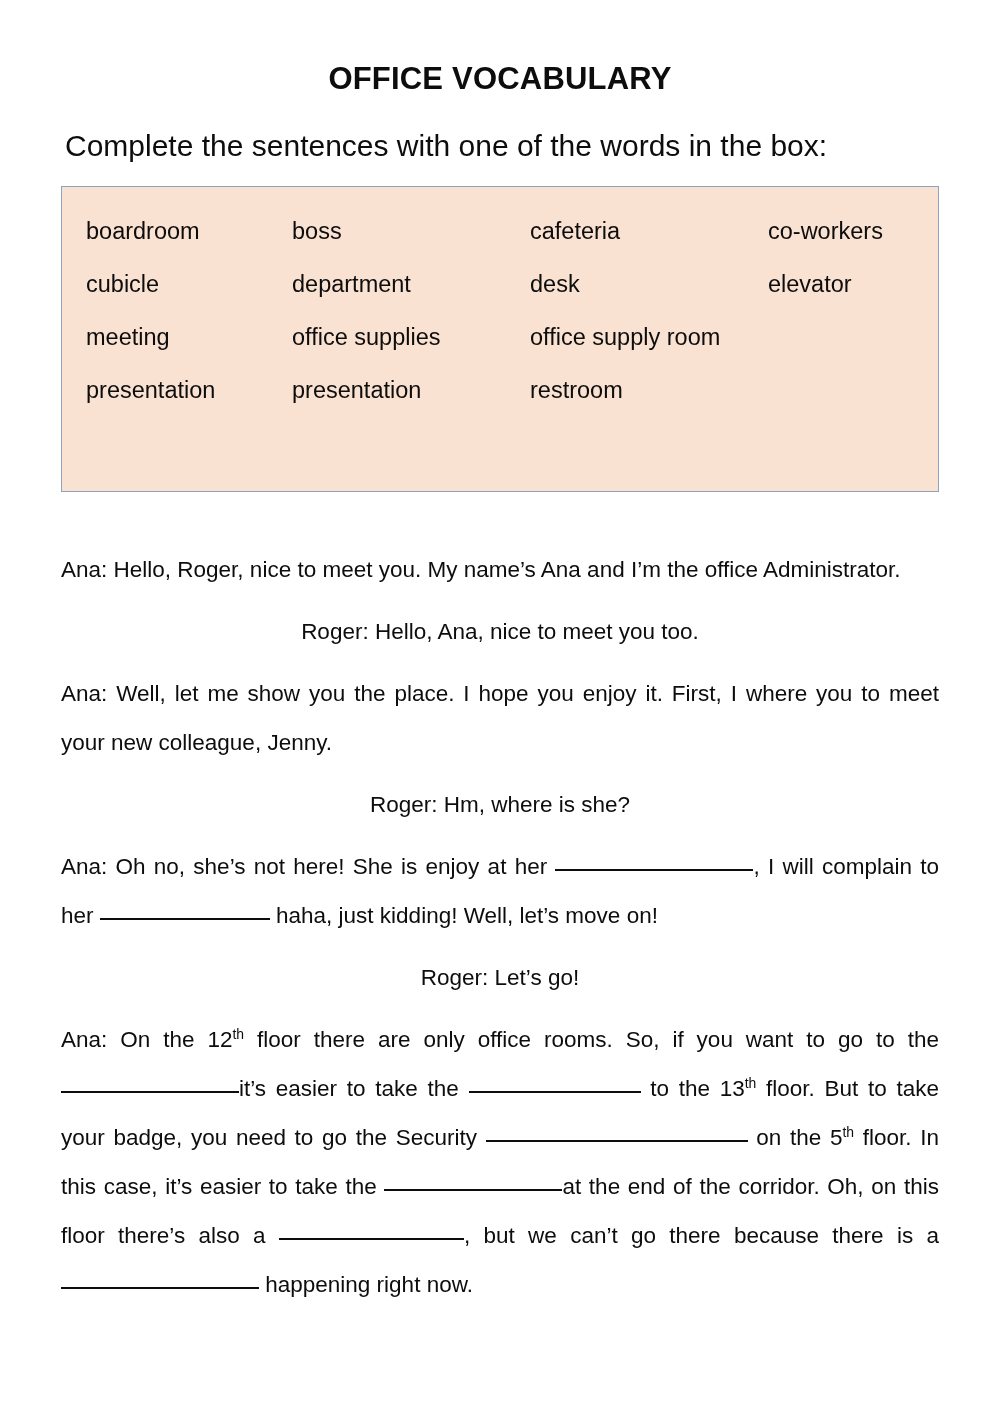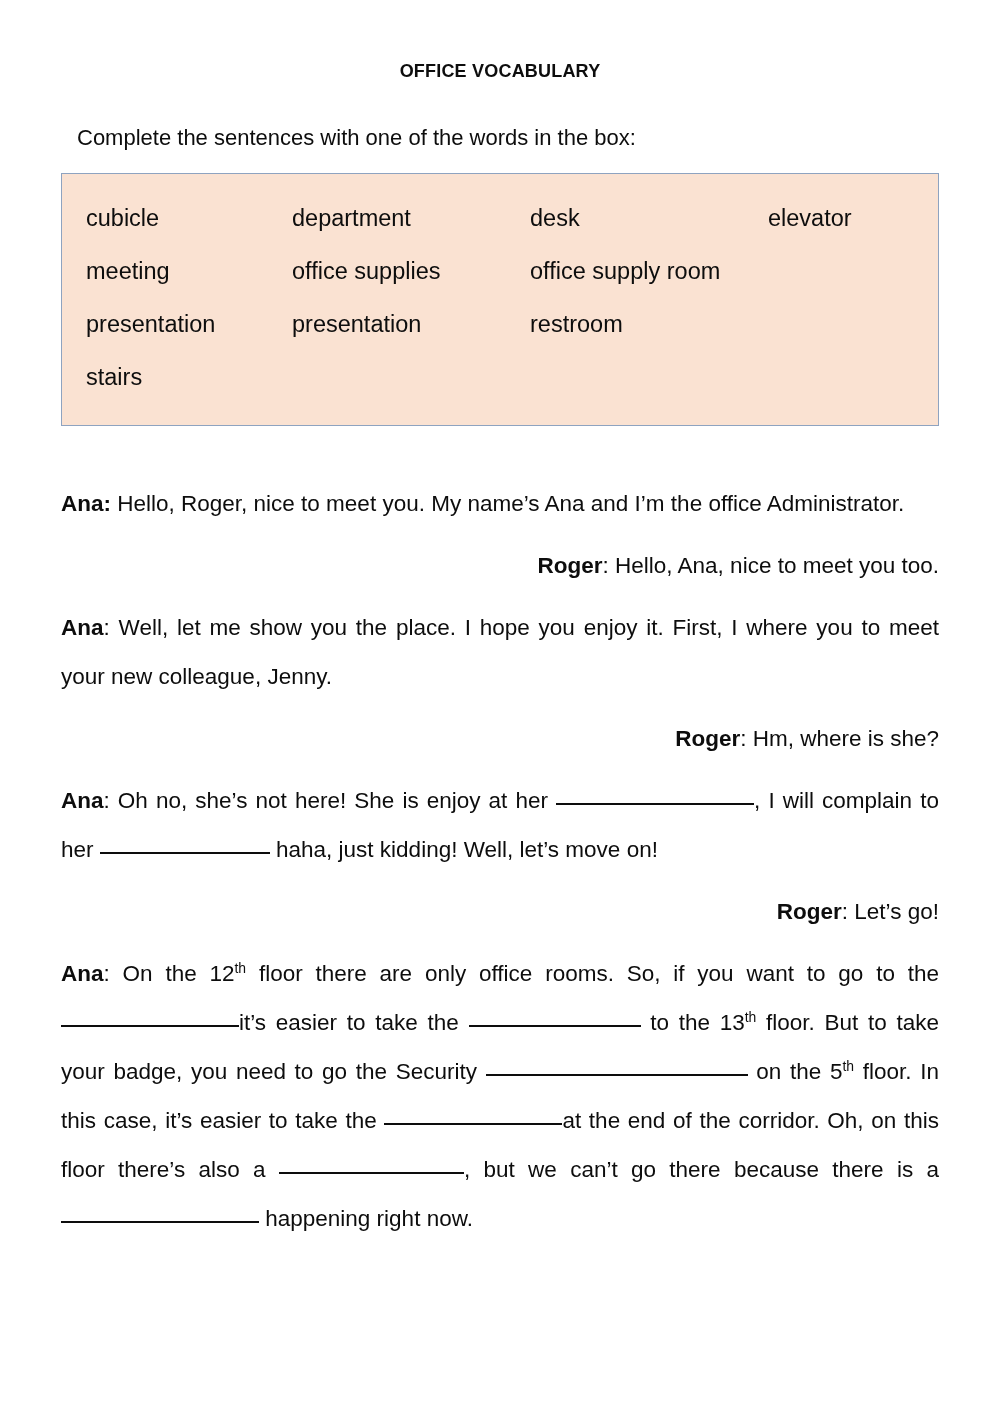--- a/index.html
+++ b/index.html
@@ -20,33 +20,33 @@
     width: 1000px;
     height: 1413px;
     box-sizing: border-box;
     padding: 0 61px;
     position: relative;
   }
 
   
   .title {
     text-align: center;
-    font-size: 18px;
+    font-size: 31px;
     font-weight: bold;
     letter-spacing: 0.2px;
     margin: 0;
     padding-top: 62px;
     line-height: 1.1;
   }
 
   
   .instruction {
-    font-size: 22px;
+    font-size: 30px;
     line-height: 1.3;
-    margin: 16px;
+    margin: 4px;
     padding-top: 26px;
   }
 
   
   .wordbox {
     margin-top: 21px;
     background: #fae2d2;
     border: 1px solid #8ea3c0;
     box-sizing: border-box;
     width: 878px;
@@ -74,24 +74,24 @@
   }
   .para {
     font-size: 22.5px;
     line-height: 49px;
     margin: 0 0 0 0;
     padding-bottom: 13px;
     text-align: justify;
     text-justify: inter-word;
   }
   .para.nojustify {
-    text-align: right;
+    text-align: center;
   }
   .para .speaker {
-    font-weight: bold;
+    font-weight: normal;
   }
   .para sup {
     font-size: 0.62em;
     vertical-align: super;
     line-height: 0;
   }
 
   
   .blank {
     display: inline-block;
@@ -114,20 +114,26 @@
 <body>
 
 <div class="page">
 
   <h1 class="title">OFFICE VOCABULARY</h1>
 
   <p class="instruction">Complete the sentences with one of the words in the box:</p>
 
   <div class="wordbox">
 
+    <div class="wordbox-row">
+      <span class="wordbox-cell wb-c1">boardroom</span>
+      <span class="wordbox-cell wb-c2">boss</span>
+      <span class="wordbox-cell wb-c3">cafeteria</span>
+      <span class="wordbox-cell wb-c4">co-workers</span>
+    </div>
 
     <div class="wordbox-row">
       <span class="wordbox-cell wb-c1">cubicle</span>
       <span class="wordbox-cell wb-c2">department</span>
       <span class="wordbox-cell wb-c3">desk</span>
       <span class="wordbox-cell wb-c4">elevator</span>
     </div>
 
     <div class="wordbox-row">
       <span class="wordbox-cell wb-c1">meeting</span>
@@ -136,21 +142,20 @@
       <span class="wordbox-cell wb-c4"></span>
     </div>
 
     <div class="wordbox-row">
       <span class="wordbox-cell wb-c1">presentation</span>
       <span class="wordbox-cell wb-c3">presentation</span>
       <span class="wordbox-cell wb-c4">restroom</span>
     </div>
 
     <div class="wordbox-row">
-      <span class="wordbox-cell wb-c1">stairs</span>
       <span class="wordbox-cell wb-c3"></span>
       <span class="wordbox-cell wb-c4"></span>
     </div>
 
   </div>
 
   <div class="dialogue">
 
     <p class="para"><span class="speaker">Ana:</span><span> Hello, Roger, nice to meet you. My name’s Ana and I’m the office Administrator.</span></p>
 

